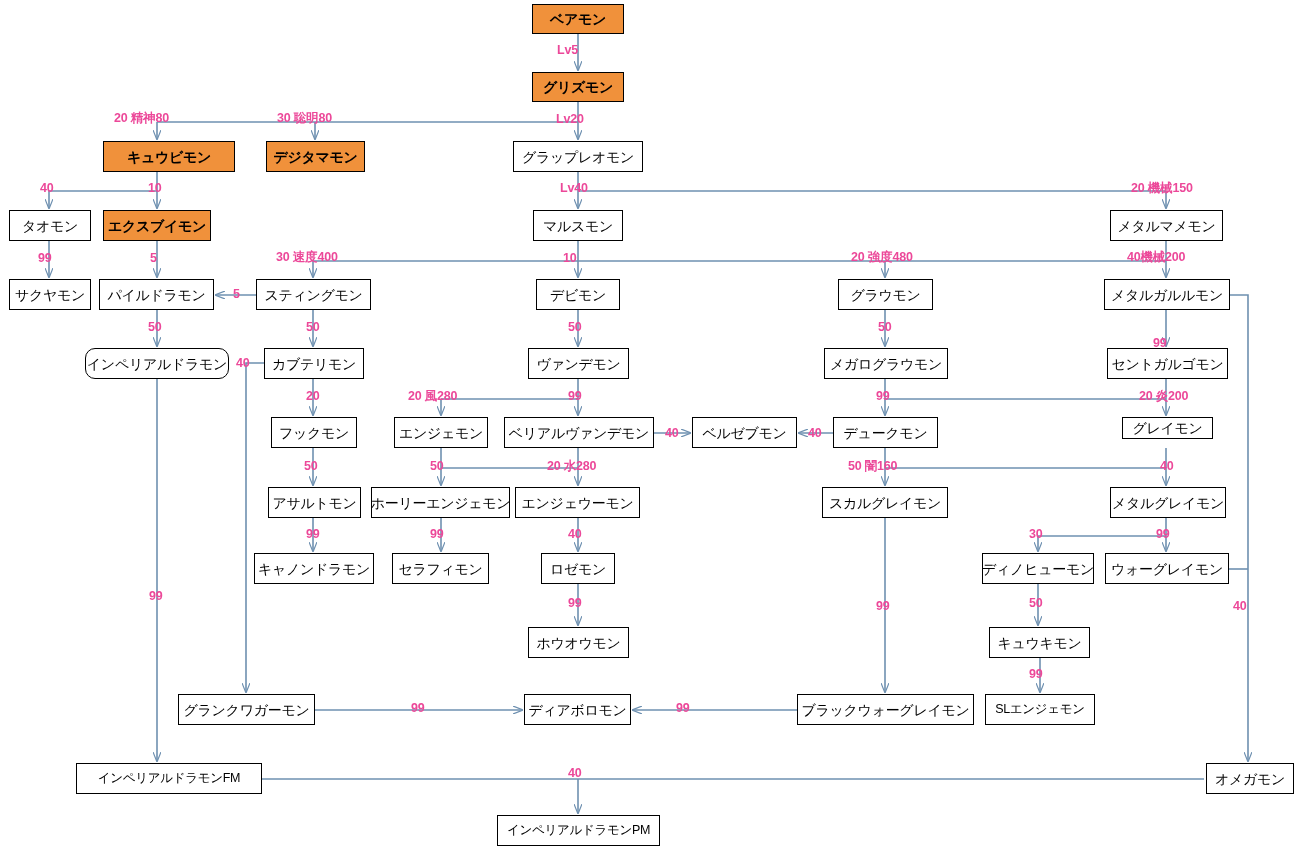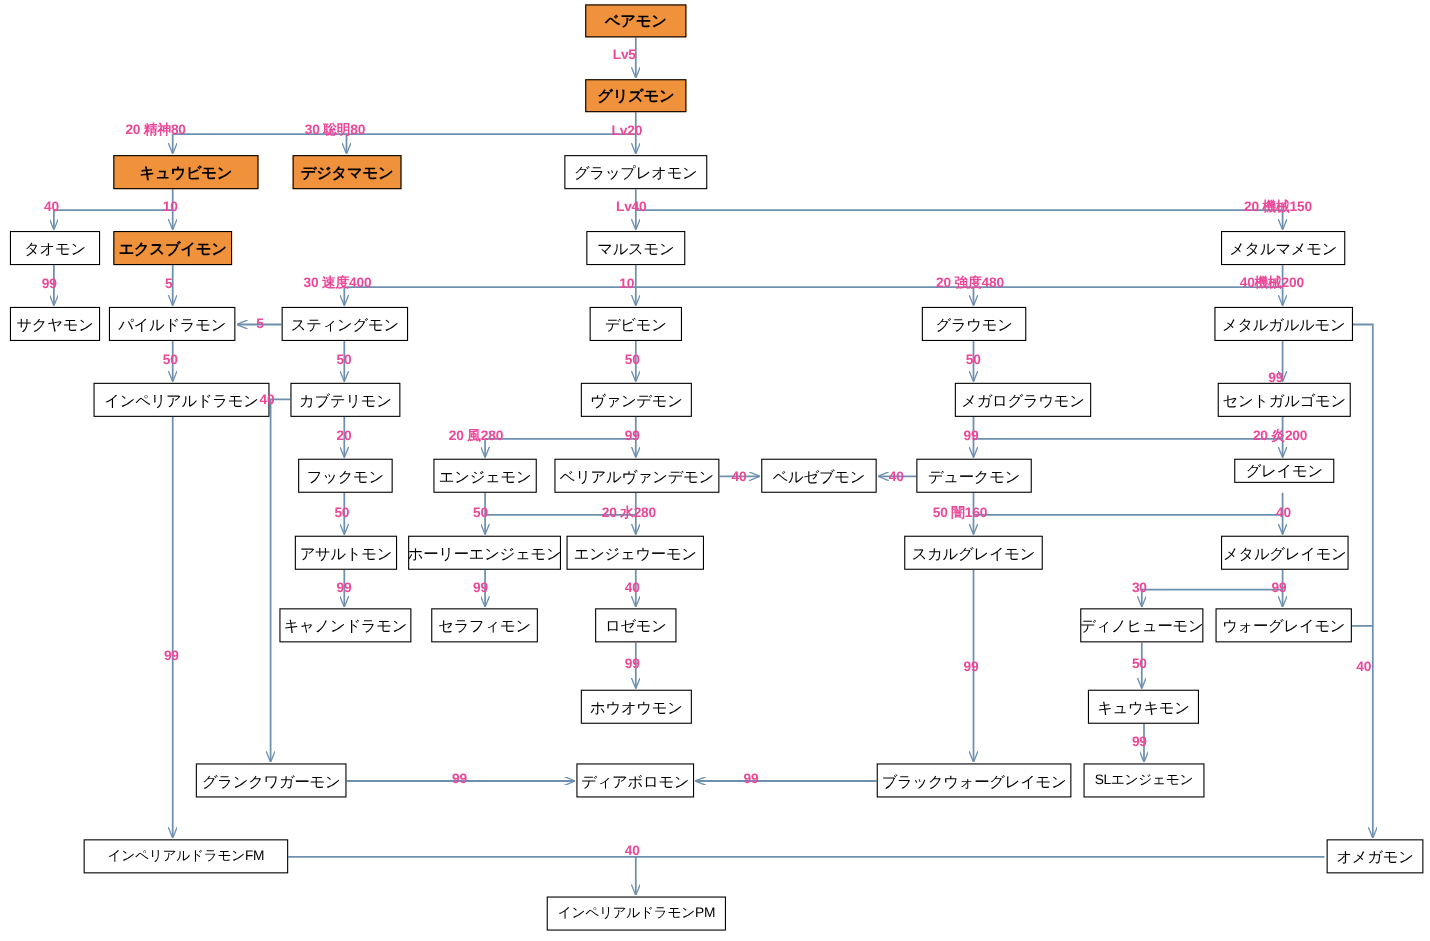--- a/index.html
+++ b/index.html
@@ -147,24 +147,24 @@
       <div class="node" style="left: 533px; top: 210px; width: 90px; height: 31px;">マルスモン</div>
       <div class="node" style="left: 1110px; top: 210px; width: 113px; height: 31px;">メタルマメモン</div>
       <div class="node" style="left: 9px; top: 210px; width: 82px; height: 31px;">タオモン</div>
       <div class="node hl" style="left: 103px; top: 210px; width: 108px; height: 31px;">エクスブイモン</div>
       <div class="node" style="left: 9px; top: 279px; width: 82px; height: 31px;">サクヤモン</div>
       <div class="node" style="left: 99px; top: 279px; width: 115px; height: 31px;">パイルドラモン</div>
       <div class="node" style="left: 256px; top: 279px; width: 115px; height: 31px;">スティングモン</div>
       <div class="node" style="left: 536px; top: 279px; width: 84px; height: 31px;">デビモン</div>
       <div class="node" style="left: 838px; top: 279px; width: 95px; height: 31px;">グラウモン</div>
       <div class="node" style="left: 1104px; top: 279px; width: 126px; height: 31px;">メタルガルルモン</div>
-      <div class="node" style="left: 85px; top: 348px; width: 160px; height: 31px;">インペリアルドラモン</div>
+      <div class="node" style="left: 85px; top: 348px; width: 144px; height: 31px; border-radius: 10px;">インペリアルドラモン</div>
       <div class="node" style="left: 264px; top: 348px; width: 100px; height: 31px;">カブテリモン</div>
       <div class="node" style="left: 528px; top: 348px; width: 101px; height: 31px;">ヴァンデモン</div>
-      <div class="node" style="left: 824px; top: 348px; width: 124px; height: 31px; margin-left: 44px;">メガログラウモン</div>
+      <div class="node" style="left: 824px; top: 348px; width: 124px; height: 31px;">メガログラウモン</div>
       <div class="node" style="left: 1107px; top: 348px; width: 121px; height: 31px;">セントガルゴモン</div>
       <div class="node" style="left: 271px; top: 417px; width: 86px; height: 31px;">フックモン</div>
       <div class="node" style="left: 394px; top: 417px; width: 94px; height: 31px;">エンジェモン</div>
       <div class="node" style="left: 504px; top: 417px; width: 150px; height: 31px;">ベリアルヴァンデモン</div>
       <div class="node" style="left: 692px; top: 417px; width: 105px; height: 31px;">ベルゼブモン</div>
       <div class="node" style="left: 833px; top: 417px; width: 105px; height: 31px;">デュークモン</div>
       <div class="node" style="left: 1122px; top: 417px; width: 91px; height: 22px;">グレイモン</div>
       <div class="node" style="left: 268px; top: 487px; width: 93px; height: 31px;">アサルトモン</div>
       <div class="node" style="left: 371px; top: 487px; width: 139px; height: 31px;">ホーリーエンジェモン</div>
       <div class="node" style="left: 515px; top: 487px; width: 125px; height: 31px;">エンジェウーモン</div>

